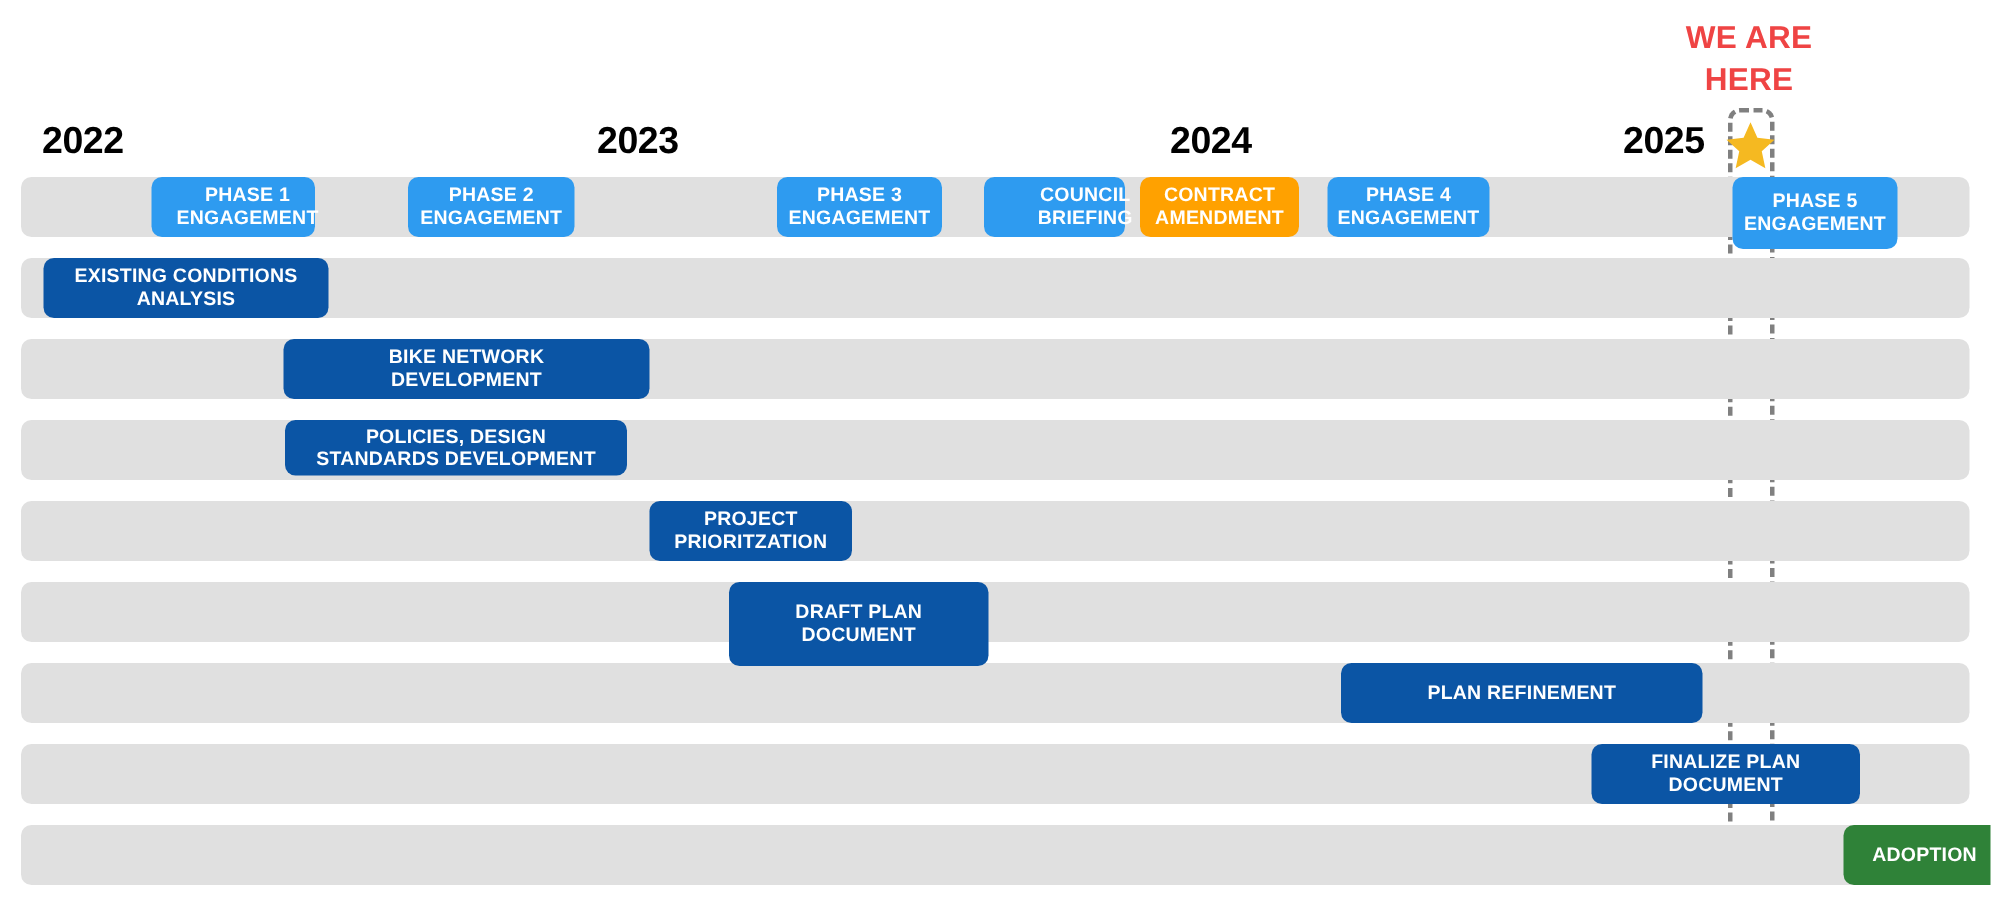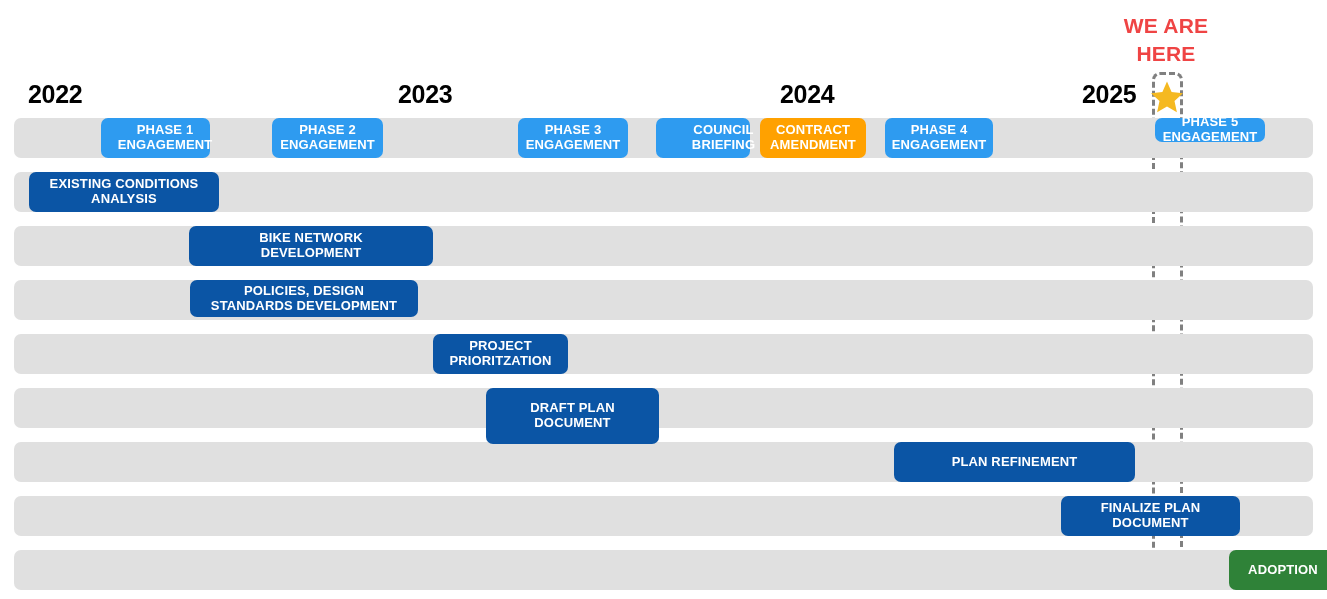--- a/index.html
+++ b/index.html
@@ -117,21 +117,21 @@
       <div class="bar light" style="left: 272px; top: 118px; width: 111px; height: 40px;">PHASE 2
 ENGAGEMENT</div>
       <div class="bar light" style="left: 518px; top: 118px; width: 110px; height: 40px;">PHASE 3
 ENGAGEMENT</div>
       <div class="bar light" style="left: 656px; top: 118px; width: 94px; height: 40px; padding-left: 46px;">COUNCIL
 BRIEFING</div>
       <div class="bar orange" style="left: 760px; top: 118px; width: 106px; height: 40px;">CONTRACT
 AMENDMENT</div>
       <div class="bar light" style="left: 885px; top: 118px; width: 108px; height: 40px;">PHASE 4
 ENGAGEMENT</div>
-      <div class="bar light" style="left: 1155px; top: 118px; width: 110px; height: 24px;">PHASE 5
+      <div class="bar light" style="left: 1155px; top: 118px; width: 110px; height: 48px;">PHASE 5
 ENGAGEMENT</div>
       <div class="bar dark" style="left: 29px; top: 172px; width: 190px; height: 40px;">EXISTING CONDITIONS
 ANALYSIS</div>
       <div class="bar dark" style="left: 189px; top: 226px; width: 244px; height: 40px;">BIKE NETWORK
 DEVELOPMENT</div>
       <div class="bar dark" style="left: 190px; top: 280px; width: 228px; height: 37px;">POLICIES, DESIGN
 STANDARDS DEVELOPMENT</div>
       <div class="bar dark" style="left: 433px; top: 334px; width: 135px; height: 40px;">PROJECT
 PRIORITZATION</div>
       <div class="bar dark" style="left: 486px; top: 388px; width: 173px; height: 56px;">DRAFT PLAN

